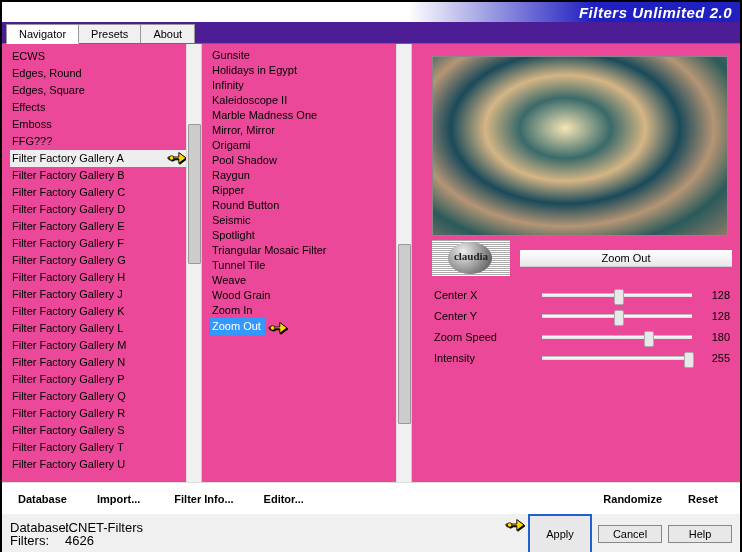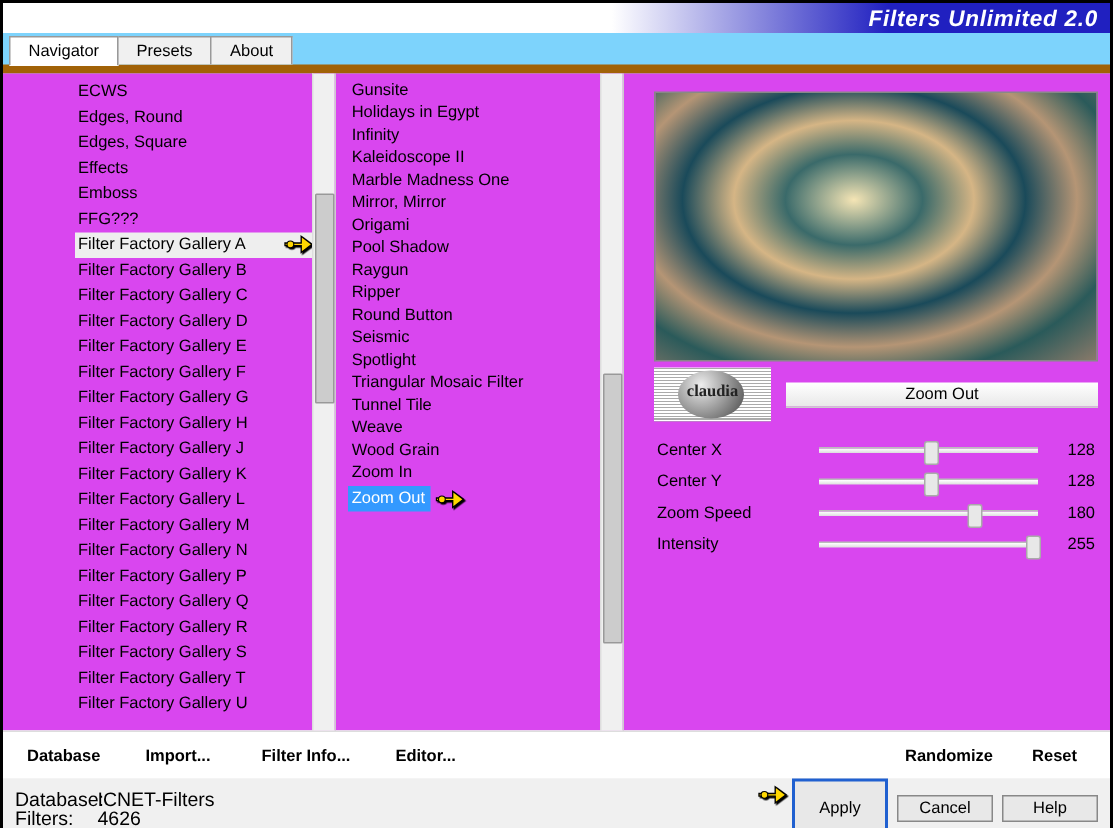--- a/index.html
+++ b/index.html
@@ -1,23 +1,23 @@
 <!DOCTYPE html>
 <html><head>
 <meta charset="utf-8">
 <style>
 * { box-sizing: border-box; margin: 0; padding: 0; }
 body { font-family: Tahoma, Arial, sans-serif; font-size: 11px; background: #fff; width: 742px; height: 552px; overflow: hidden; position: relative; }
 .outer { border: 2px solid #000; width: 742px; height: 552px; background: #f0f0f0; position: relative; }
 .title-bar { height: 20px; background: linear-gradient(to right, #fff 0%, #fff 55%, #2020c0 80%, #2020c0 100%); display: flex; align-items: center; justify-content: flex-end; padding-right: 8px; }
 .title-text { font-style: italic; font-weight: bold; color: #fff; font-size: 15px; font-family: Arial, sans-serif; letter-spacing: 0.5px; }
-.tabs-row { display: flex; background: #7dd3fc; padding: 2px 0 0 4px; border-bottom: 6px solid #a16207; }
+.tabs-row { display: flex; background: #4c1d95; padding: 2px 0 0 4px; border-bottom: 1px solid #a16207; }
 .tab { padding: 3px 12px; border: 1px solid #999; border-bottom: none; background: #f0f0f0; margin-right: -1px; cursor: pointer; font-size: 11px; }
 .tab.active { background: #fff; position: relative; z-index: 1; border-bottom: 1px solid #fff; margin-bottom: -1px; }
-.main-area { display: flex; background: #d946ef; height: 438px; padding-left: 40px; }
+.main-area { display: flex; background: #ec4899; height: 438px; }
 .col1 { width: 200px; border-right: 1px solid #ccc; display: flex; }
 .list1 { flex: 1; overflow: hidden; padding: 4px 0 4px 8px; }
 .list-item { padding: 1px 2px; font-size: 11px; cursor: pointer; white-space: nowrap; position: relative; line-height: 15px; }
 .list-item.pointed { background: #eee; }
 .scrollbar1 { width: 15px; background: #f0f0f0; border-left: 1px solid #ddd; position: relative; }
 .scroll-thumb { position: absolute; width: 13px; left: 1px; background: #ccc; border: 1px solid #999; border-radius: 1px; }
 .col2 { width: 210px; border-right: 1px solid #ccc; display: flex; gap: 36px; }
 .list2 { flex: 1; overflow: hidden; padding: 4px 0 4px 8px; }
 .list-item.selected { background: #3399ff; color: #fff; display: inline-block; padding-right: 4px; }
 .col3 { flex: 1; padding: 12px 8px 4px 20px; position: relative; }

